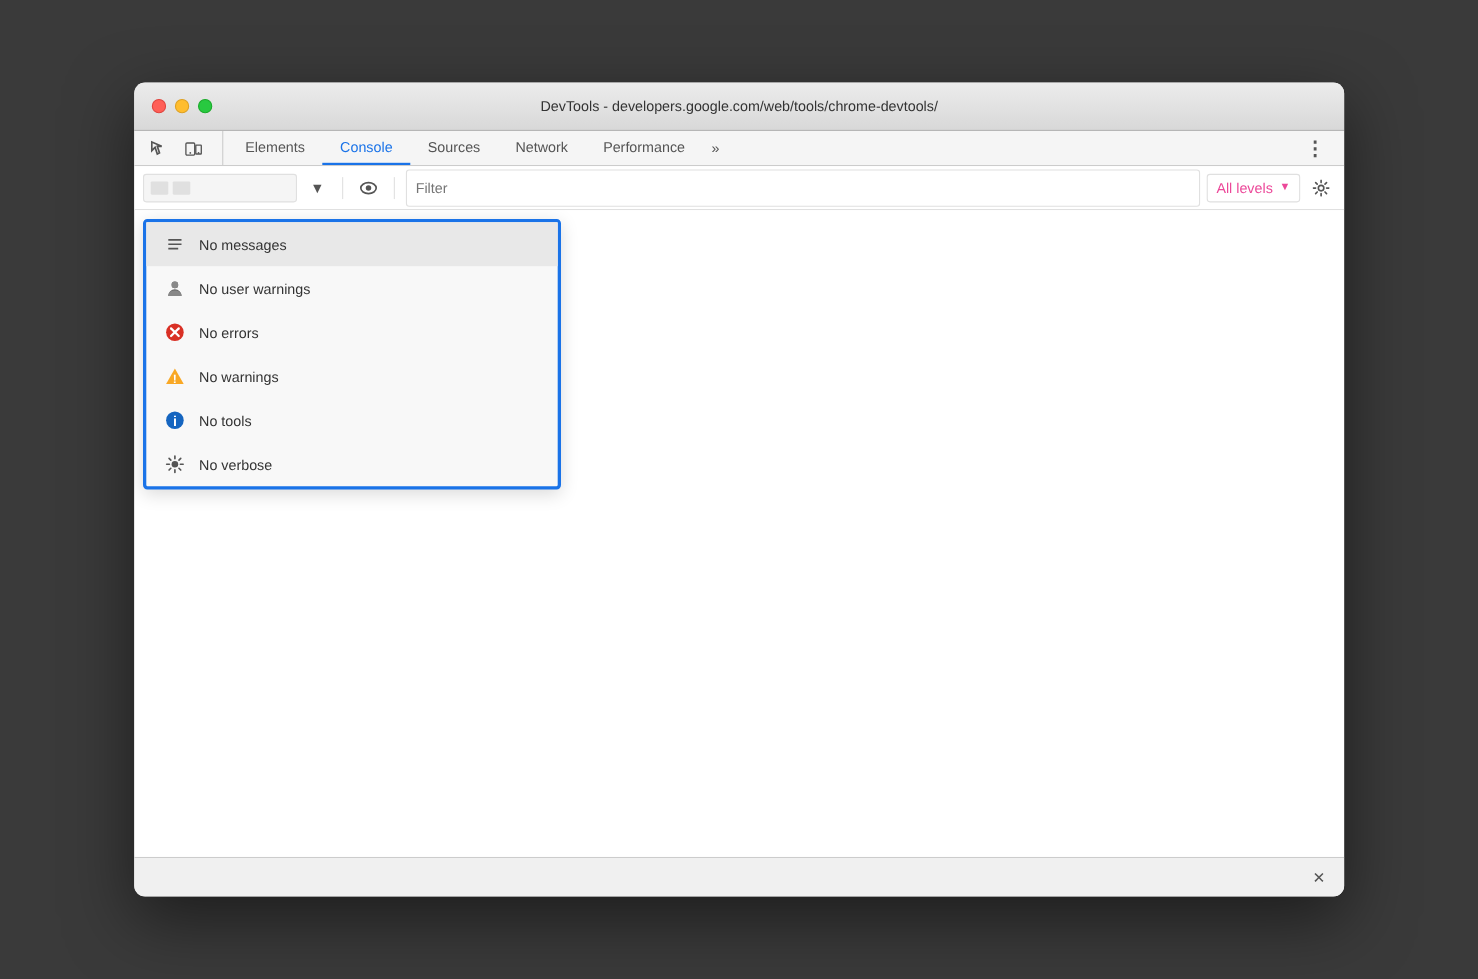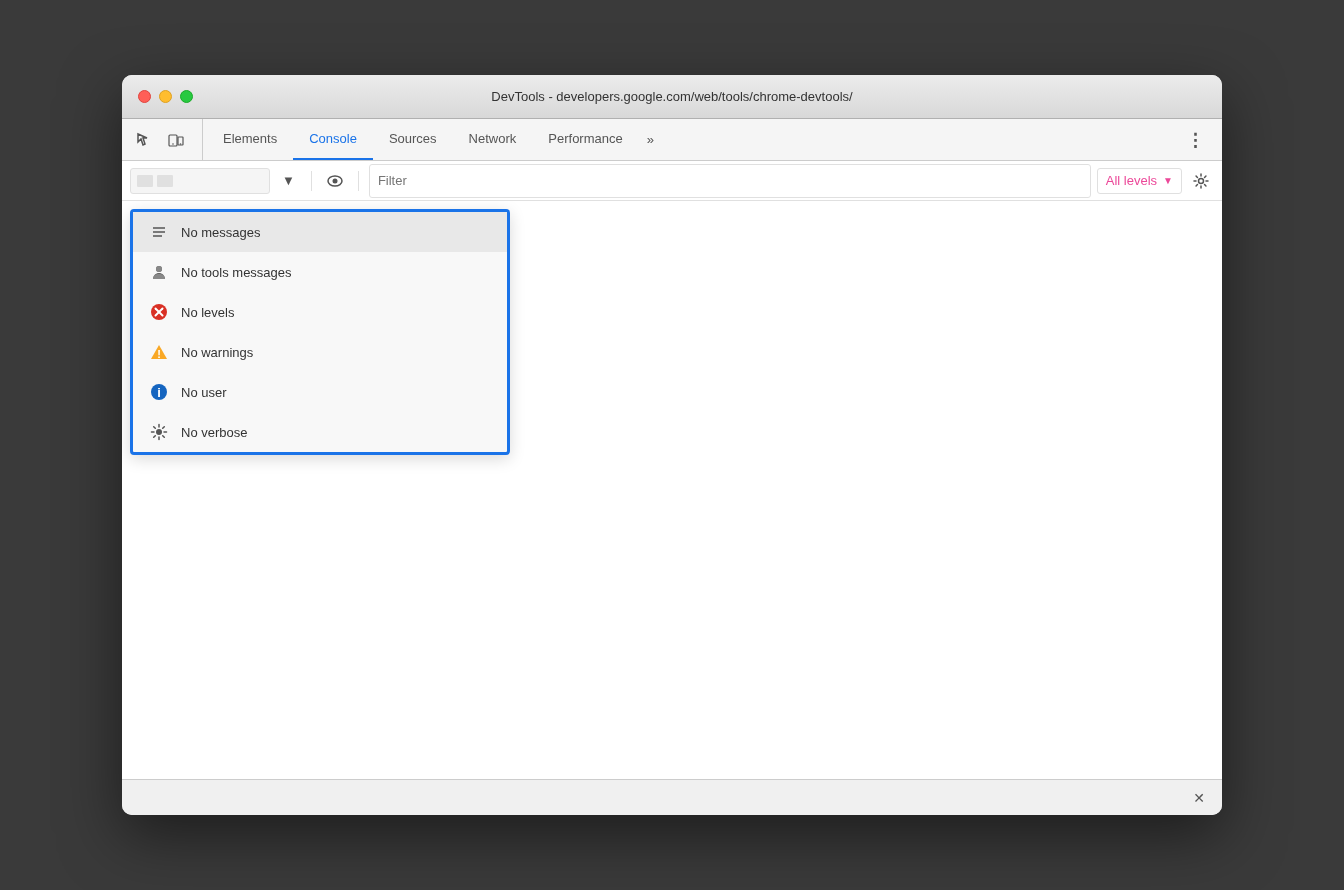--- a/index.html
+++ b/index.html
@@ -63,21 +63,21 @@
       font-weight: 400;
       white-space: nowrap;
     }
 
     
     .tabbar {
       background: #f5f5f5;
       border-bottom: 1px solid #ccc;
       display: flex;
       align-items: stretch;
-      height: 42px;
+      height: 32px;
       flex-shrink: 0;
       padding-left: 8px;
     }
 
     .tabbar-icons {
       display: flex;
       align-items: center;
       gap: 4px;
       padding-right: 12px;
       border-right: 1px solid #ccc;
@@ -424,52 +424,52 @@
 
       <div class="dropdown-item">
         <div class="dropdown-icon">
           <svg width="18" height="18" viewBox="0 0 18 18" fill="none">
             <circle cx="9" cy="6" r="3" fill="#666"></circle>
             <path d="M3 16c0-3.314 2.686-6 6-6s6 2.686 6 6" fill="#666"></path>
             <circle cx="9" cy="6" r="3" fill="#888"></circle>
             <path d="M3 16c0-3.314 2.686-5 6-5s6 1.686 6 5" fill="#888"></path>
           </svg>
         </div>
-        <span>No tools messages</span>
+        <span>No user warnings</span>
       </div>
 
       <div class="dropdown-item">
         <div class="dropdown-icon">
           <svg width="18" height="18" viewBox="0 0 18 18">
             <circle cx="9" cy="9" r="8" fill="#d93025"></circle>
             <line x1="5.5" y1="5.5" x2="12.5" y2="12.5" stroke="white" stroke-width="2" stroke-linecap="round"></line>
             <line x1="12.5" y1="5.5" x2="5.5" y2="12.5" stroke="white" stroke-width="2" stroke-linecap="round"></line>
           </svg>
         </div>
-        <span>No levels</span>
+        <span>No errors</span>
       </div>
 
       <div class="dropdown-item">
         <div class="dropdown-icon">
           <svg width="18" height="18" viewBox="0 0 18 18">
             <polygon points="9,2 17,16 1,16" fill="#f9a825"></polygon>
             <text x="9" y="15" text-anchor="middle" fill="white" font-size="11" font-weight="bold">!</text>
           </svg>
         </div>
         <span>No warnings</span>
       </div>
 
       <div class="dropdown-item">
         <div class="dropdown-icon">
           <svg width="18" height="18" viewBox="0 0 18 18">
             <circle cx="9" cy="9" r="8" fill="#1565c0"></circle>
             <text x="9" y="14" text-anchor="middle" fill="white" font-size="13" font-weight="bold">i</text>
           </svg>
         </div>
-        <span>No user</span>
+        <span>No tools</span>
       </div>
 
       <div class="dropdown-item">
         <div class="dropdown-icon">
           <svg width="18" height="18" viewBox="0 0 18 18" fill="none">
             <circle cx="9" cy="9" r="3" fill="#555"></circle>
             <path d="M9 1.5V4M9 14v2.5M1.5 9H4M14 9h2.5M3.7 3.7l1.6 1.6M12.7 12.7l1.6 1.6M3.7 14.3l1.6-1.6M12.7 5.3l1.6-1.6" stroke="#555" stroke-width="1.5" stroke-linecap="round"></path>
           </svg>
         </div>
         <span>No verbose</span>

